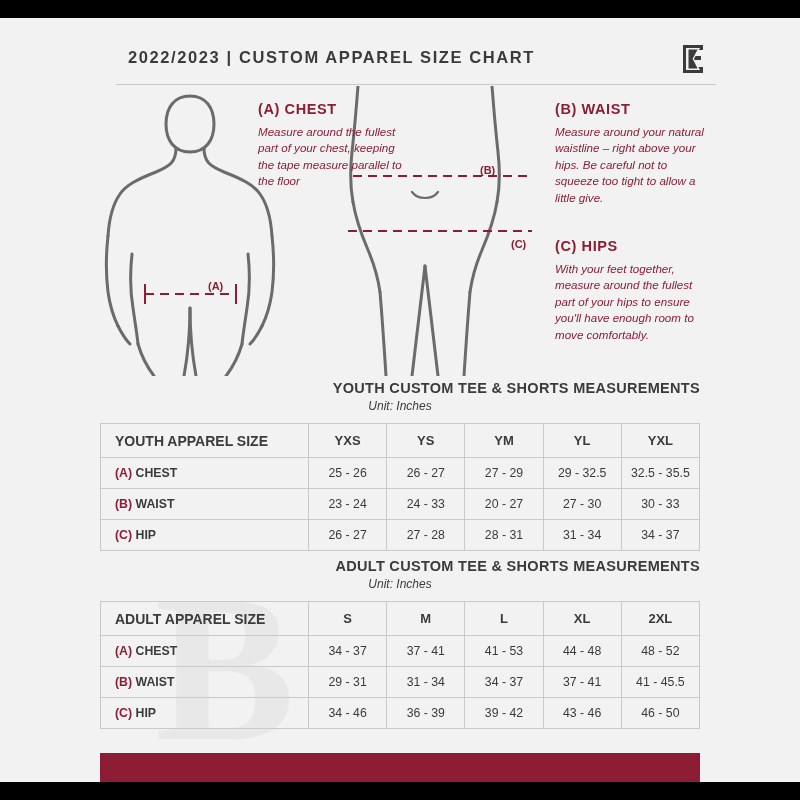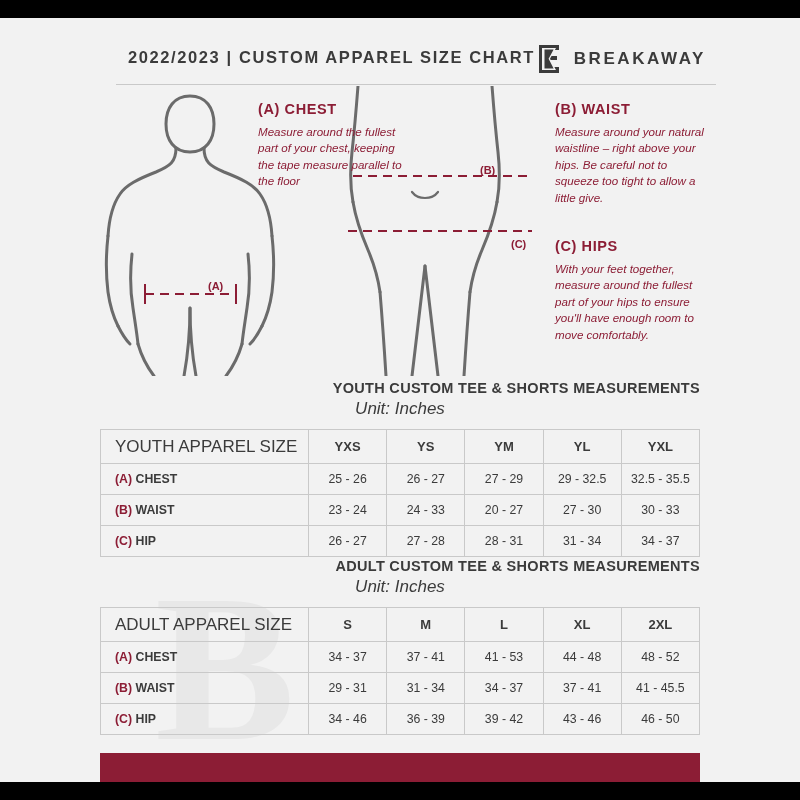--- a/index.html
+++ b/index.html
@@ -133,21 +133,21 @@
   }
   .sec-title {
     text-align: right;
     font-size: 14.5px;
     font-weight: bold;
     color: #3b3b3b;
     letter-spacing: 0.3px;
   }
   .sec-unit {
     text-align: center;
-    font-size: 17px;
+    font-size: 12px;
     font-style: italic;
     color: #3b3b3b;
     margin-top: 3px;
     margin-bottom: 10px;
   }
   table {
     width: 600px;
     border-collapse: collapse;
     table-layout: fixed;
   }
@@ -162,21 +162,21 @@
   th:first-child, td.rowhead {
     text-align: left;
     padding-left: 14px;
     width: 193px;
   }
   thead th {
     font-weight: bold;
     font-size: 13px;
     height: 33px;
   }
-  thead th:first-child { font-weight: normal; font-size: 17px; }
+  thead th:first-child { font-weight: bold; font-size: 14px; }
   td.rowhead { font-weight: bold; }
   td.rowhead .ref { color: #8c1d35; }
   tbody td { font-weight: normal; }
 
   
   .footer-bar {
     position: absolute;
     left: 100px;
     top: 735px;
     width: 600px;
@@ -196,21 +196,20 @@
     <div class="header">
       <div class="header-title">2022/2023  |  CUSTOM APPAREL SIZE CHART</div>
       <div class="brand">
         <div class="brand-mark">
           <svg width="26" height="30" viewBox="0 0 26 30" xmlns="http://www.w3.org/2000/svg">
             <path d="M3 1 L23 1 L23 6 L13 6 L13 12 L21 12 L21 16 L13 16 L13 23 L23 23 L23 29 L3 29 Z" fill="#3b3b3b"></path>
             <path d="M6 4 L20 4 L14 14.8 L20 26 L6 26 Z" fill="#f2f2f2"></path>
             <path d="M8.5 5.6 L17.6 5.6 L12.6 14.8 L17.6 24.4 L8.5 24.4 Z" fill="#3b3b3b"></path>
           </svg>
         </div>
-        <div class="brand-name">BREAKAWAY</div>
       </div>
       <div class="header-rule"></div>
     </div>
 
     <div class="illus">
 
       <svg width="600" height="290" viewBox="0 0 600 290" xmlns="http://www.w3.org/2000/svg">
         <g fill="none" stroke="#6b6b6b" stroke-width="3" stroke-linecap="round" stroke-linejoin="round">
 
           <path d="M90 10 C74 10 66 22 66 38 C66 54 74 66 90 66 C106 66 114 54 114 38 C114 22 106 10 90 10 Z"></path>

